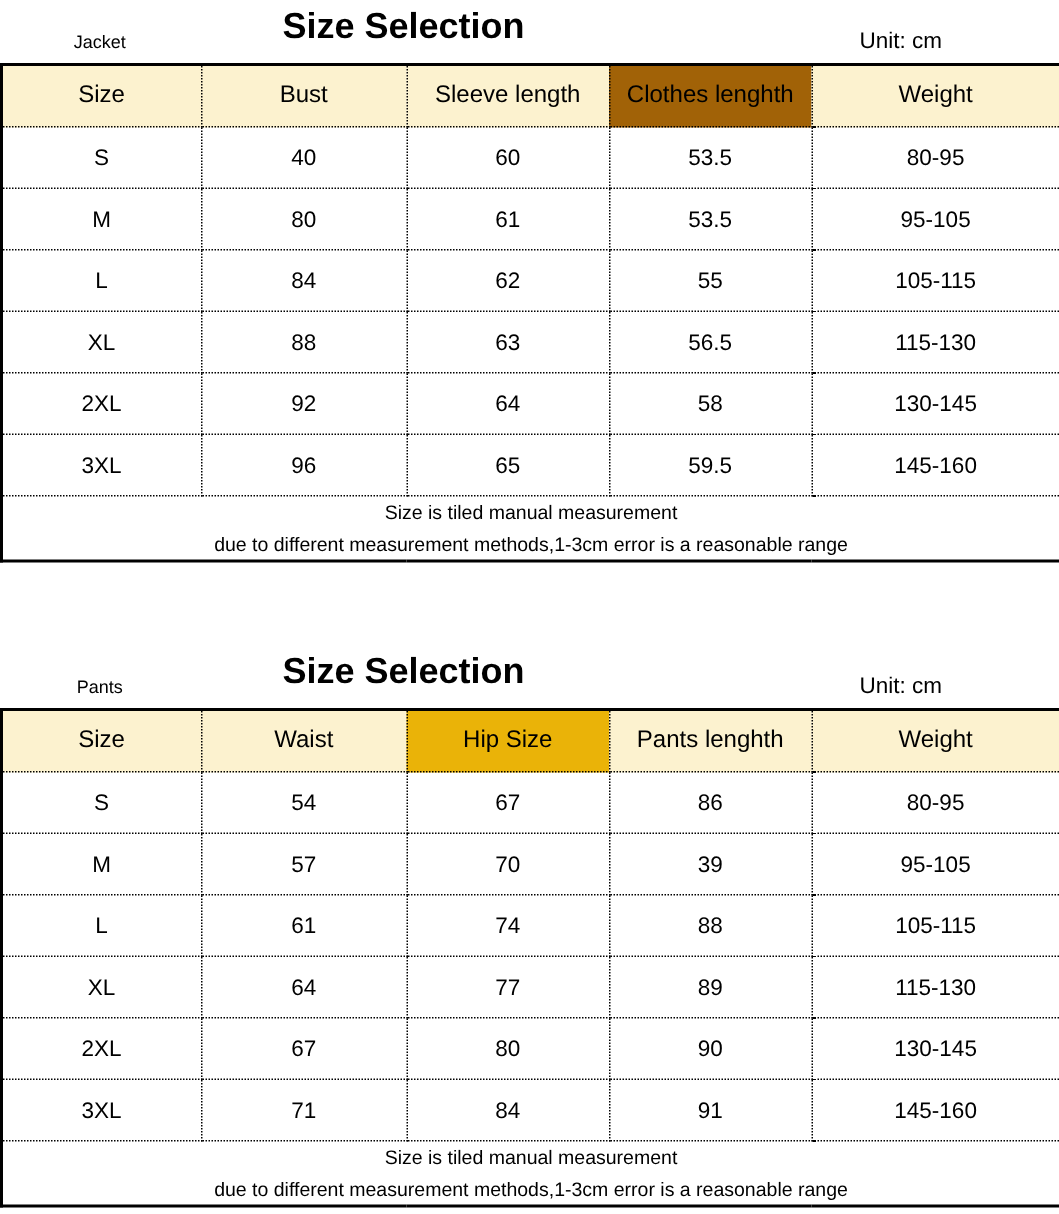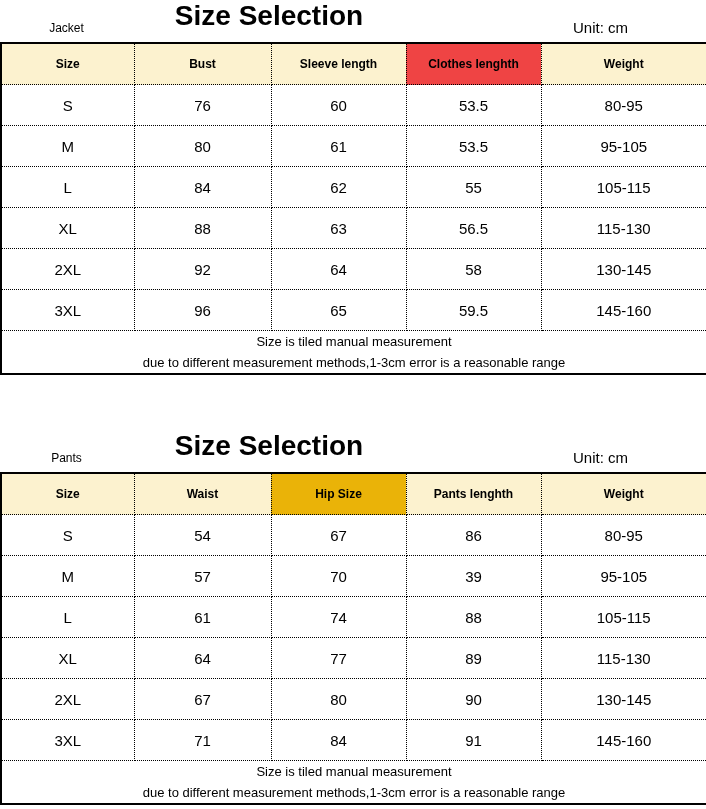--- a/index.html
+++ b/index.html
@@ -1,25 +1,25 @@
 <!DOCTYPE html>
 <html><head>
 <meta charset="utf-8">
 <style>
   html,body{margin:0;padding:0;background:#ffffff;}
   body{width:706px;height:809px;color:#000;font-family:"Liberation Sans","DejaVu Sans",sans-serif;}
   .sheet{width:706px;}
   .title-block{position:relative;height:42px;}
   .title-block.second{margin-top:55px;}
   .garment-label{position:absolute;left:0;width:133px;bottom:7px;text-align:center;font-size:12px;}
-  .sheet-title{position:absolute;left:133px;width:272px;bottom:10px;text-align:center;font-size:28px;font-weight:bold;}
+  .sheet-title{position:absolute;left:133px;width:272px;bottom:10px;text-align:center;font-size:24px;font-weight:bold;}
   .unit-label{position:absolute;left:545px;bottom:6px;font-size:15px;margin-left:28px;}
   table.tbl{width:706px;border-collapse:collapse;table-layout:fixed;border:2px solid #000;}
   table.tbl th,table.tbl td{border:1px dotted #000;text-align:center;vertical-align:middle;padding:0;}
-  table.tbl th{height:40px;font-weight:bold;font-size:12px;}
+  table.tbl th{height:40px;font-weight:normal;font-size:16px;}
   table.tbl tbody td{height:40px;font-size:15px;}
   td.note-cell{padding:6px 0 7px 0;font-size:13px;line-height:21px;height:auto;}
 </style>
 </head>
 <body>
 
 <div class="sheet">
 
   <section>
     <div class="title-block">
@@ -33,28 +33,28 @@
           <col style="width:137px">
           <col style="width:135px">
           <col style="width:135px">
           <col style="width:166px">
       </colgroup>
       <thead>
         <tr>
             <th style="background: rgb(252, 242, 207);">Size</th>
             <th style="background: rgb(252, 242, 207);">Bust</th>
             <th style="background: rgb(252, 242, 207);">Sleeve length</th>
-            <th style="background: #ef4444;">Clothes lenghth</th>
+            <th style="background: #a16207;">Clothes lenghth</th>
             <th style="background: rgb(252, 242, 207);">Weight</th>
           </tr>
       </thead>
       <tbody>
           <tr>
             <td>S</td>
-            <td>76</td>
+            <td>40</td>
             <td>60</td>
             <td>53.5</td>
             <td>80-95</td>
           </tr>
           <tr>
             <td>M</td>
             <td>80</td>
             <td>61</td>
             <td>53.5</td>
             <td>95-105</td>

